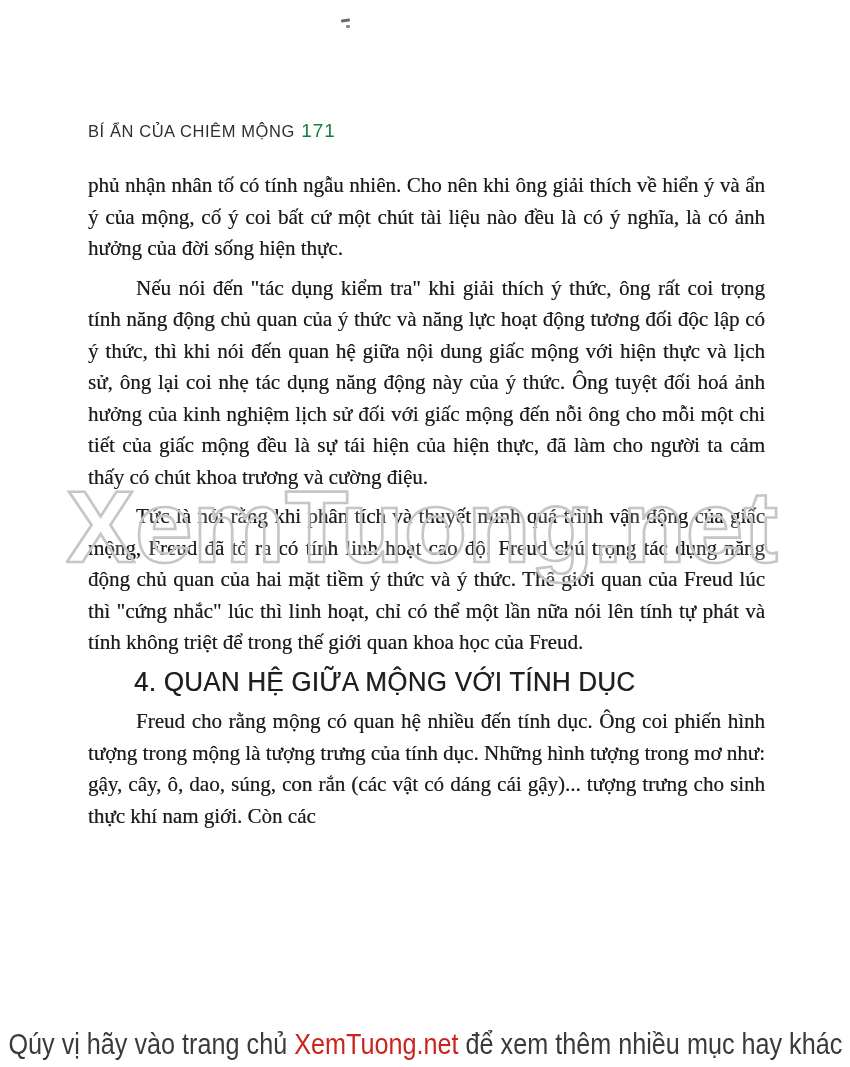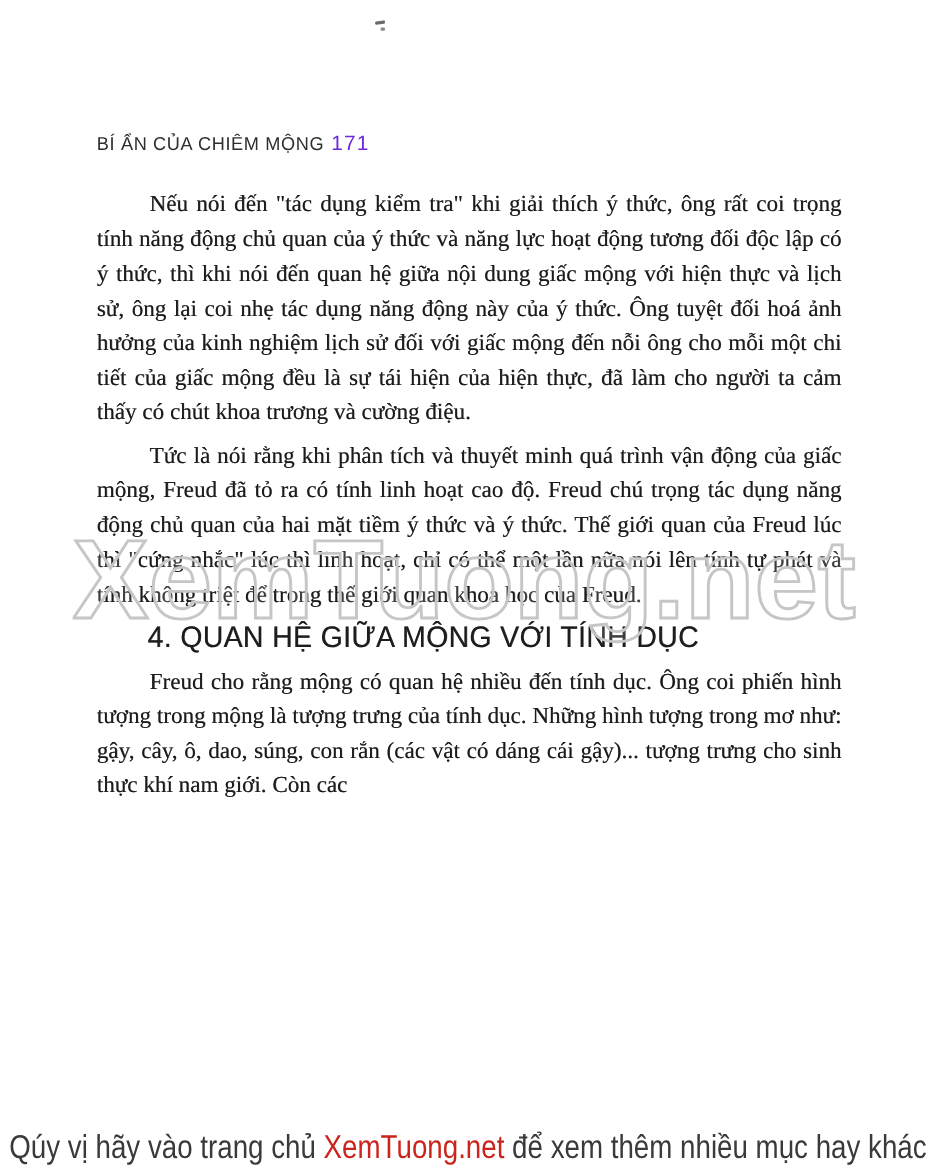--- a/index.html
+++ b/index.html
@@ -19,21 +19,21 @@
     position:absolute;left:88px;top:120px;width:677px;
     display:flex;align-items:baseline;
   }
   .running-title{
     font-family:"Liberation Sans","DejaVu Sans",sans-serif;
     font-size:17px;letter-spacing:.6px;color:#2e2e2e;
     transform:scaleX(.97);transform-origin:left center;
   }
   .page-number{
     font-family:"Liberation Sans","DejaVu Sans",sans-serif;
-    font-size:19px;color:#6d28d9;letter-spacing:1px;
+    font-size:19px;color:#15803d;letter-spacing:1px;
   }
 
   .body-text{
     position:absolute;left:88px;top:170px;width:677px;
     font-size:21px;line-height:31.5px;
     text-align:justify;
     text-shadow:.3px 0 0 rgba(0,0,0,.55);
   }
   .body-text p{margin:0 0 8px 0;text-indent:48px;}
   .body-text p.no-indent{text-indent:0;}
@@ -70,20 +70,21 @@
 
   <div class="speck"></div>
   <div class="speck2"></div>
 
   <div class="running-header">
     <span class="running-title">BÍ ẨN CỦA CHIÊM MỘNG</span>
     <span class="page-number">171</span>
   </div>
 
   <div class="body-text">
+    <p class="no-indent">phủ nhận nhân tố có tính ngẫu nhiên. Cho nên khi ông giải thích về hiển ý và ẩn ý của mộng, cố ý coi bất cứ một chút tài liệu nào đều là có ý nghĩa, là có ảnh hưởng của đời sống hiện thực.</p>
     <p>Nếu nói đến "tác dụng kiểm tra" khi giải thích ý thức, ông rất coi trọng tính năng động chủ quan của ý thức và năng lực hoạt động tương đối độc lập có ý thức, thì khi nói đến quan hệ giữa nội dung giấc mộng với hiện thực và lịch sử, ông lại coi nhẹ tác dụng năng động này của ý thức. Ông tuyệt đối hoá ảnh hưởng của kinh nghiệm lịch sử đối với giấc mộng đến nỗi ông cho mỗi một chi tiết của giấc mộng đều là sự tái hiện của hiện thực, đã làm cho người ta cảm thấy có chút khoa trương và cường điệu.</p>
     <p>Tức là nói rằng khi phân tích và thuyết minh quá trình vận động của giấc mộng, Freud đã tỏ ra có tính linh hoạt cao độ. Freud chú trọng tác dụng năng động chủ quan của hai mặt tiềm ý thức và ý thức. Thế giới quan của Freud lúc thì "cứng nhắc" lúc thì linh hoạt, chỉ có thể một lần nữa nói lên tính tự phát và tính không triệt để trong thế giới quan khoa học của Freud.</p>
     <p class="section-heading">4. QUAN HỆ GIỮA MỘNG VỚI TÍNH DỤC</p>
     <p>Freud cho rằng mộng có quan hệ nhiều đến tính dục. Ông coi phiến hình tượng trong mộng là tượng trưng của tính dục. Những hình tượng trong mơ như: gậy, cây, ô, dao, súng, con rắn (các vật có dáng cái gậy)... tượng trưng cho sinh thực khí nam giới. Còn các</p>
   </div>
 
   <div class="watermark">
     <svg width="724" height="150" viewBox="0 0 724 150">
       <text x="0" y="102" font-family="Liberation Sans, DejaVu Sans, sans-serif" font-weight="bold" font-size="102" textLength="712" lengthAdjust="spacingAndGlyphs" fill="#ffffff" fill-opacity="0.15" stroke-width="2.6" stroke="#c6c6c6">XemTuong.net</text>
     </svg>

